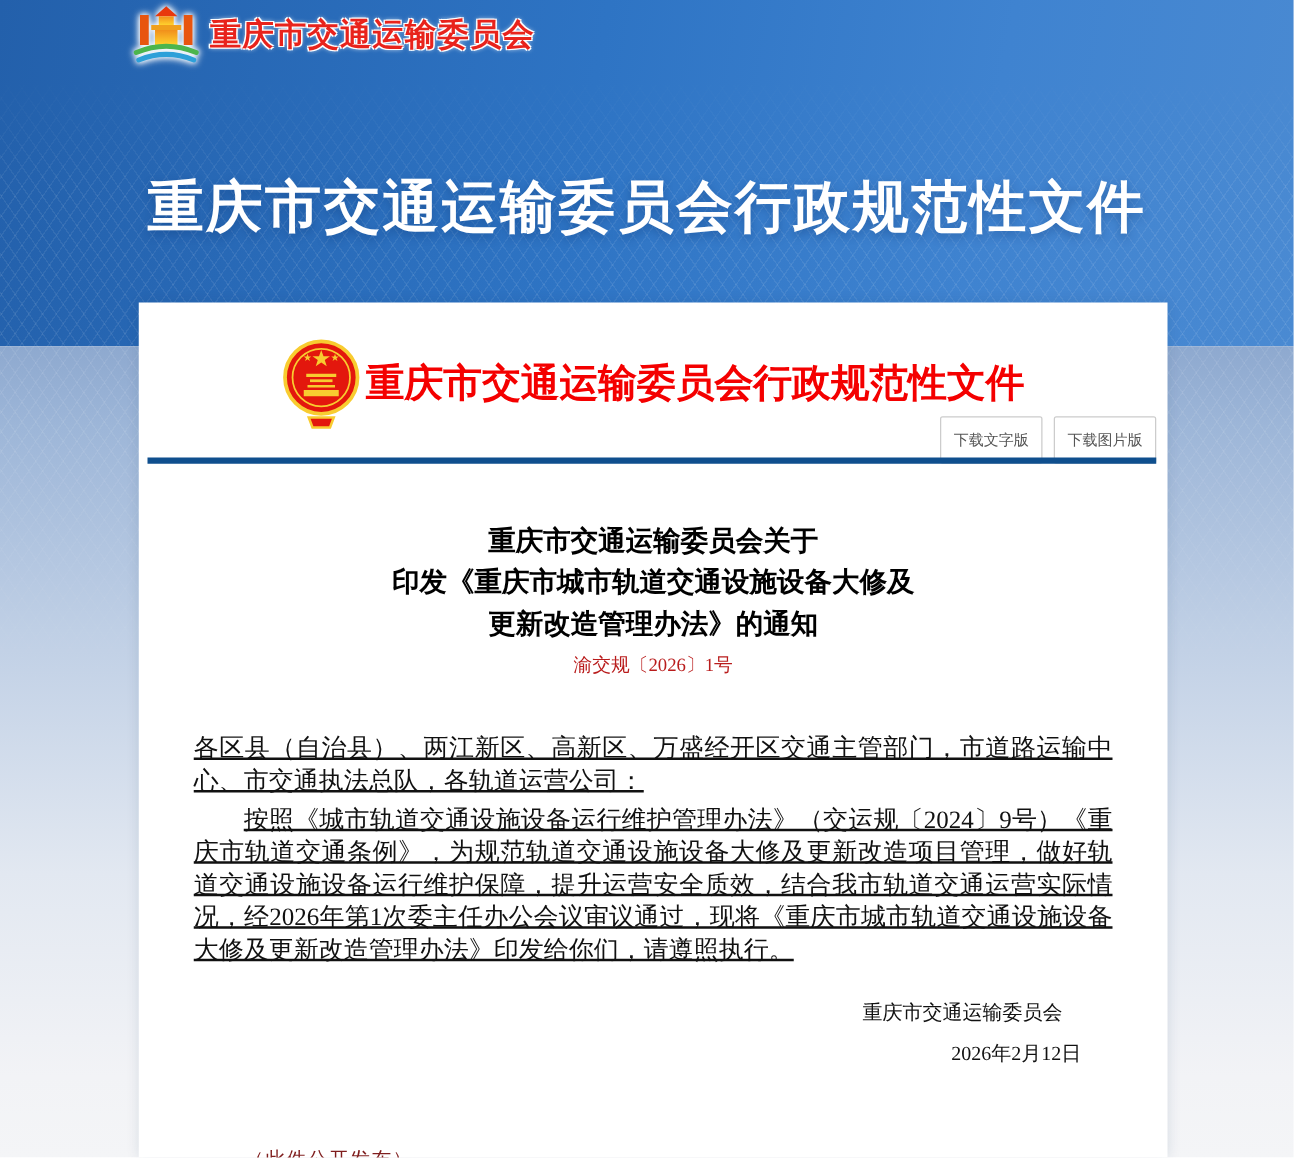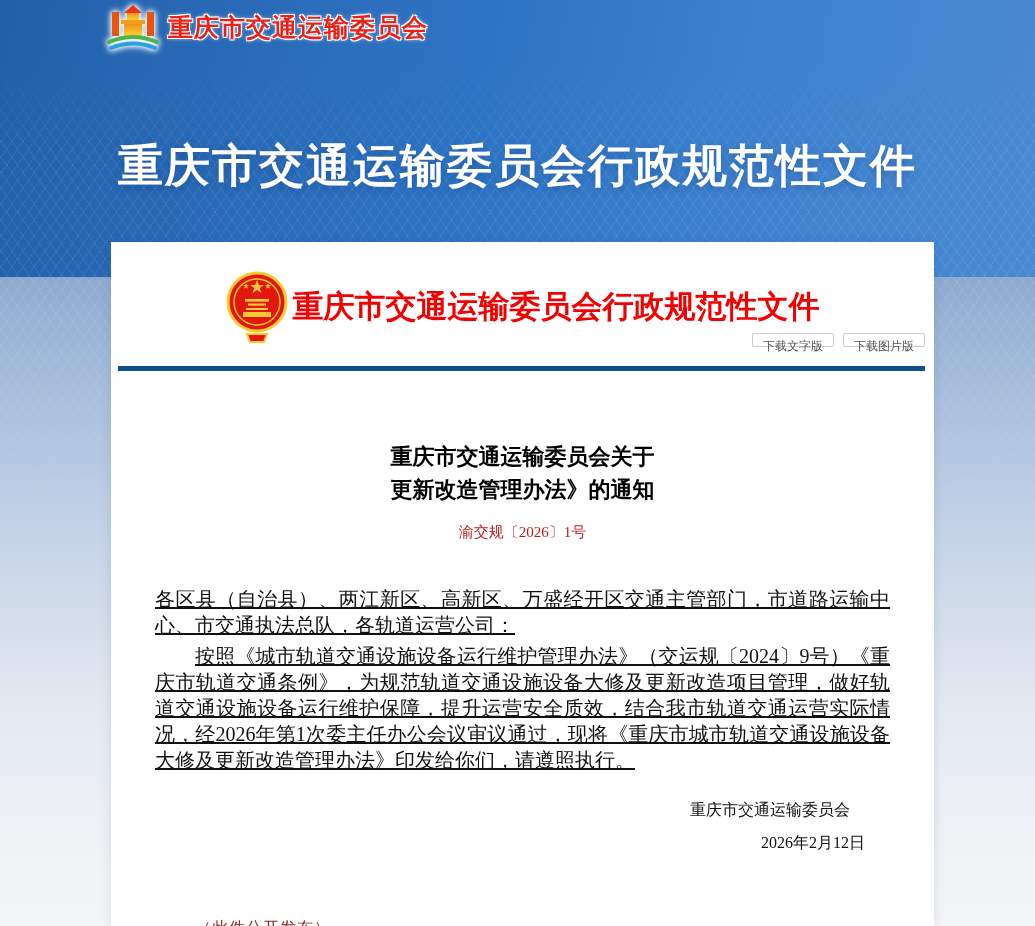--- a/index.html
+++ b/index.html
@@ -44,29 +44,28 @@
     box-shadow:0 0 10px rgba(20,50,90,.12);
   }
   .card-header{position:absolute;left:0;top:28px;width:823px;display:flex;justify-content:center;align-items:center;height:74px;}
   .card-header .emblem{width:62px;height:74px;flex:0 0 auto;}
   .card-header .red-title{
     margin-left:5px;font-size:31px;font-weight:bold;color:#f40000;white-space:nowrap;
     font-family:"Liberation Serif","DejaVu Serif",serif;letter-spacing:0px;
   }
   .dl-buttons{position:absolute;top:91px;right:9px;display:flex;}
   .dl-btn{
-    margin-left:9px;height:14px;line-height:24px;padding:0 10px;font-size:12px;color:#555;
+    margin-left:9px;height:38px;line-height:24px;padding:0 10px;font-size:12px;color:#555;
     background:#fff;border:1px solid #ccc;border-radius:2px;cursor:pointer;white-space:nowrap;
   }
   .divider{position:absolute;left:7px;top:124px;width:807px;height:5px;background:#0f4f8e;}
   .doc-title{
     position:absolute;left:0;top:174px;width:823px;text-align:center;
     font-size:22px;line-height:33px;font-weight:bold;color:#000;
     font-family:"Liberation Serif","DejaVu Serif",serif;
-    margin-top:24px;
   }
   .doc-number{
     position:absolute;left:0;top:281px;width:823px;text-align:center;
     font-size:15px;color:#b91c1c;font-family:"Liberation Serif","DejaVu Serif",serif;
   }
   .doc-body{
     position:absolute;left:44px;top:344px;width:735px;
     font-size:20px;line-height:26px;color:#111;text-align:justify;
     font-family:"Liberation Serif","DejaVu Serif",serif;
     text-decoration:underline;
@@ -138,20 +137,21 @@
 
   <div class="dl-buttons">
     <button class="dl-btn">下载文字版</button>
     <button class="dl-btn">下载图片版</button>
   </div>
 
   <div class="divider"></div>
 
   <div class="doc-title">
     <div>重庆市交通运输委员会关于</div>
+    <div>印发《重庆市城市轨道交通设施设备大修及</div>
     <div>更新改造管理办法》的通知</div>
   </div>
 
   <div class="doc-number">渝交规〔2026〕1号</div>
 
   <div class="doc-body">
     <div class="para1">各区县（自治县）、两江新区、高新区、万盛经开区交通主管部门，市道路运输中心、市交通执法总队，各轨道运营公司：</div>
     <div class="para2">按照《城市轨道交通设施设备运行维护管理办法》（交运规〔2024〕9号）《重庆市轨道交通条例》，为规范轨道交通设施设备大修及更新改造项目管理，做好轨道交通设施设备运行维护保障，提升运营安全质效，结合我市轨道交通运营实际情况，经2026年第1次委主任办公会议审议通过，现将《重庆市城市轨道交通设施设备大修及更新改造管理办法》印发给你们，请遵照执行。</div>
   </div>
 

